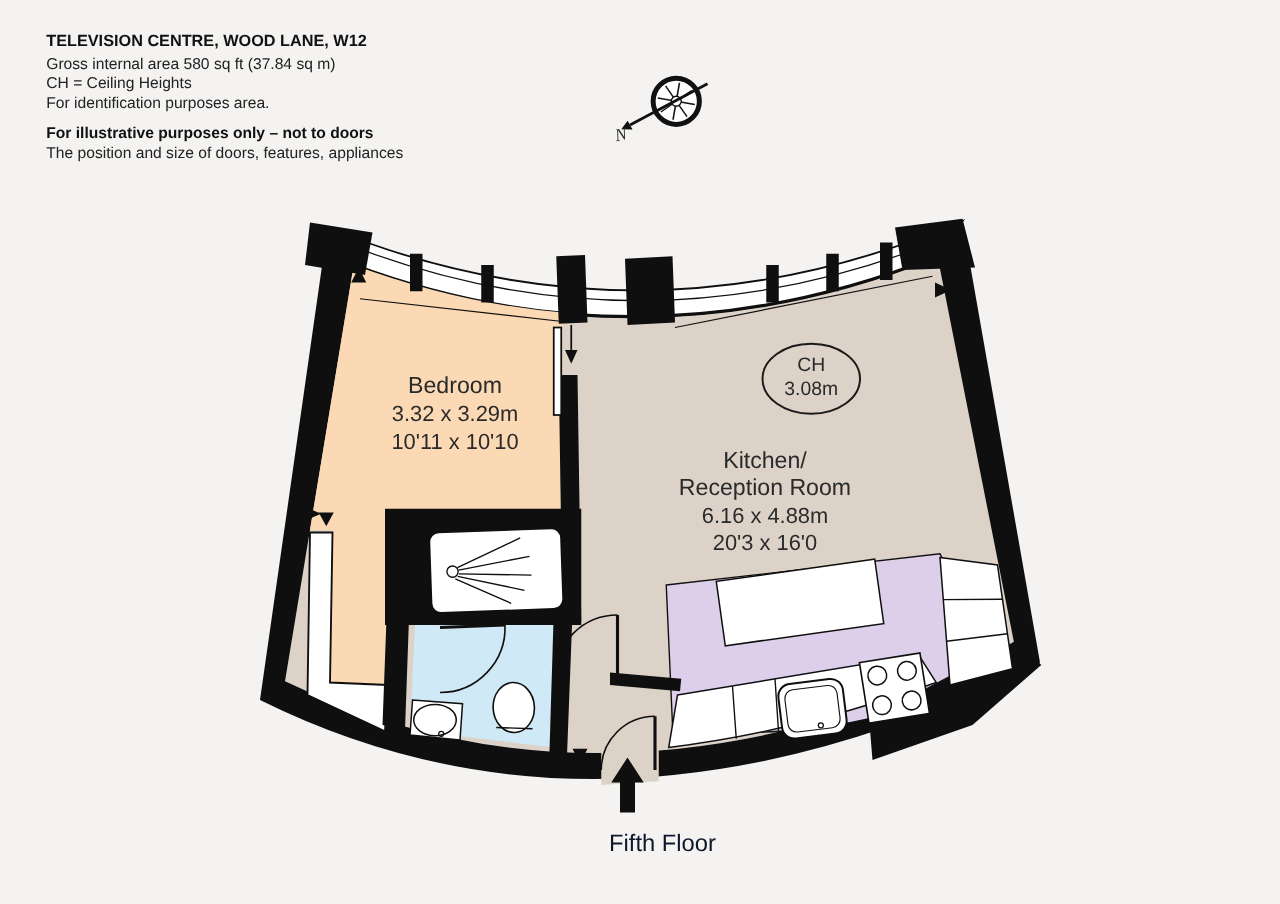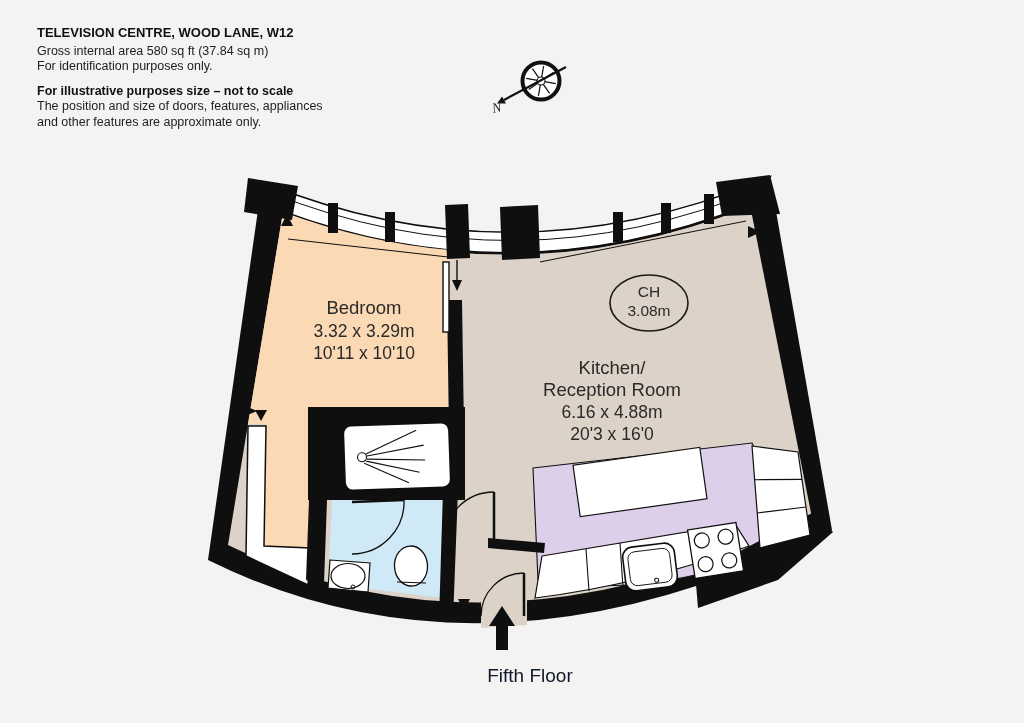--- a/index.html
+++ b/index.html
@@ -29,24 +29,24 @@
   .north{font-family:"Liberation Serif", serif;font-style:italic;font-size:14px;}
 </style>
 </head>
 <body>
 
 <div class="page">
 
   <div class="header">
     <div class="title">TELEVISION CENTRE, WOOD LANE, W12</div>
     <div>Gross internal area 580 sq ft (37.84 sq m)</div>
-    <div>For identification purposes only.</div>
-    <div class="disclaimer-title">For illustrative purposes size – not to scale</div>
+    <div>CH =  Ceiling Heights</div>
+    <div>For identification purposes area.</div>
+    <div class="disclaimer-title">For illustrative purposes only – not to doors</div>
     <div>The position and size of doors, features, appliances</div>
-    <div>and other features are approximate  only.</div>
   </div>
 
   <svg width="1024" height="723" viewBox="0 0 1024 723">
 
     <path d="M 262,182 Q 515,285 770,177 L 832,530 Q 490,700 208,560 Z" fill="#0f0f0f"></path>
 
     <path d="M 283,212 Q 515,298 750,205 L 812,518 Q 492,672 228,545 Z" fill="#dcd2c7"></path>
 
     <path d="M 262,182 Q 515,285 770,177 L 750,205 Q 515,298 283,212 Z" fill="#ffffff" stroke="#0f0f0f" stroke-width="1.5"></path>
     <path d="M 269,192 Q 515,291 762,188" fill="none" stroke="#0f0f0f" stroke-width="1"></path>

